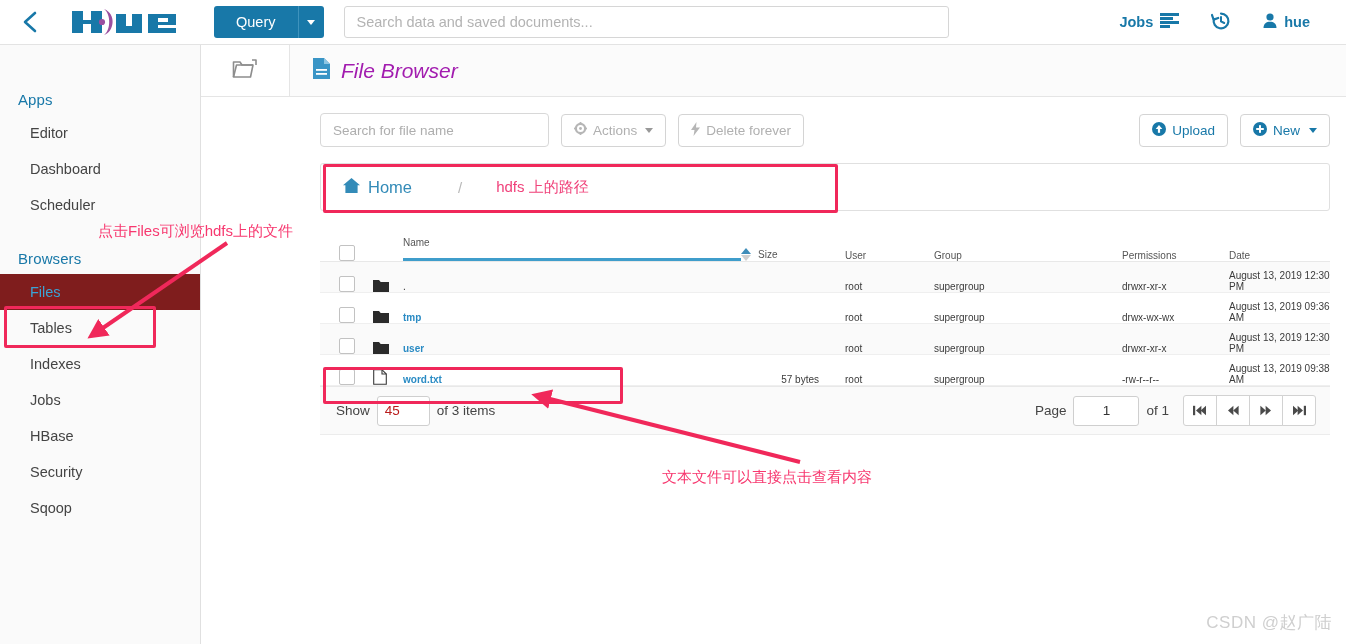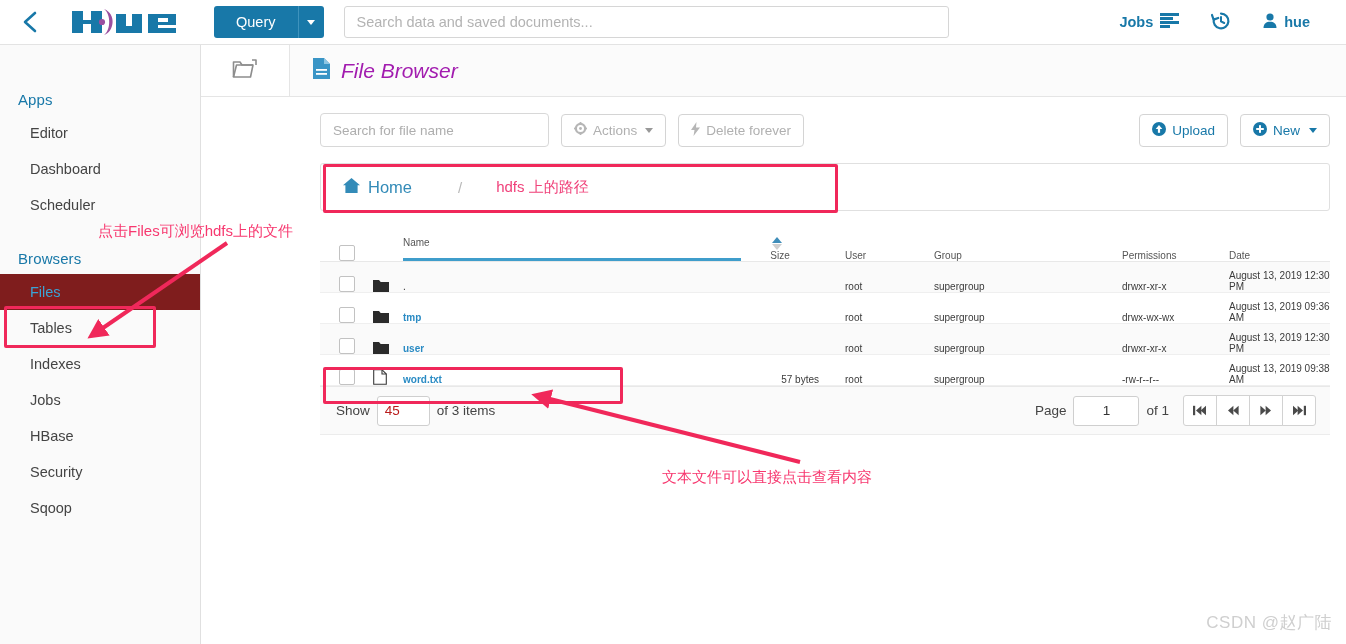--- a/index.html
+++ b/index.html
@@ -130,21 +130,21 @@
   .fb-table { margin: 16px 16px 0 119px; border-bottom: 1px solid #e8e8e8; }
   .fb-row { display: flex; align-items: flex-end; height: 32px; font-size: 10px; color: #3b3b3b; }
   .fb-head { height: 35px; border-bottom: 1px solid #e8e8e8; color: #555; position: relative; }
   .fb-head .c-name { border-bottom: 3px solid #3f9dcb; height: 35px; display: flex; align-items: center; }
   .fb-body .fb-row { border-bottom: 1px solid #efefef; height: 31px; }
   .fb-body .fb-row.zebra { background: #fafafa; }
 
   .c-check { width: 47px; display: flex; align-items: center; justify-content: flex-start; padding-left: 19px; }
   .c-icon  { width: 36px; display: flex; align-items: center; justify-content: flex-start; padding-left: 6px;}
   .c-name  { width: 338px; }
-  .c-size  { width: 88px; text-align: right; padding-right: 10px; flex-direction: column; }
+  .c-size  { width: 88px; text-align: right; padding-right: 10px; }
   .c-user  { width: 105px; padding-left: 16px; }
   .c-group { width: 188px; }
   .c-perm  { width: 107px; }
   .c-date  { flex: 1; }
 
   .chk {
     width: 16px; height: 16px; border: 1px solid #c2c2c2; border-radius: 2px; background: #fff;
     display: inline-block; cursor: pointer;
   }
   .fname { color: #2a8bc4; font-weight: bold; cursor: pointer; }

